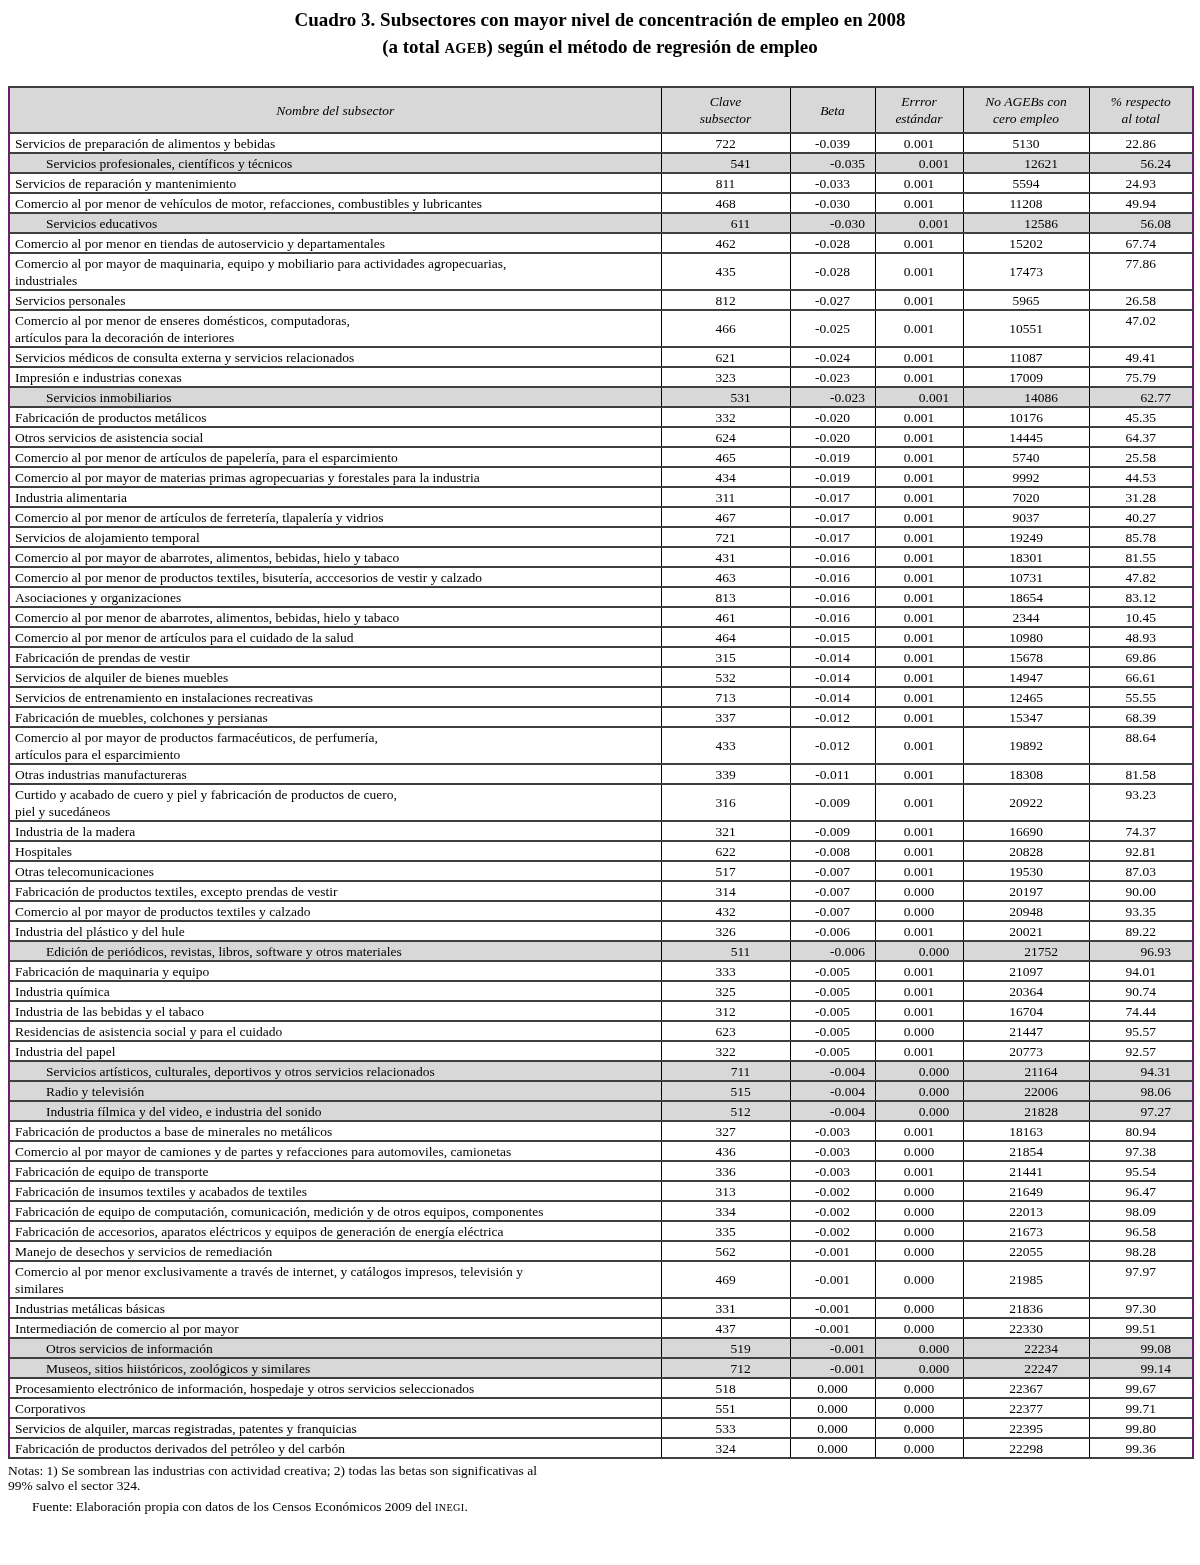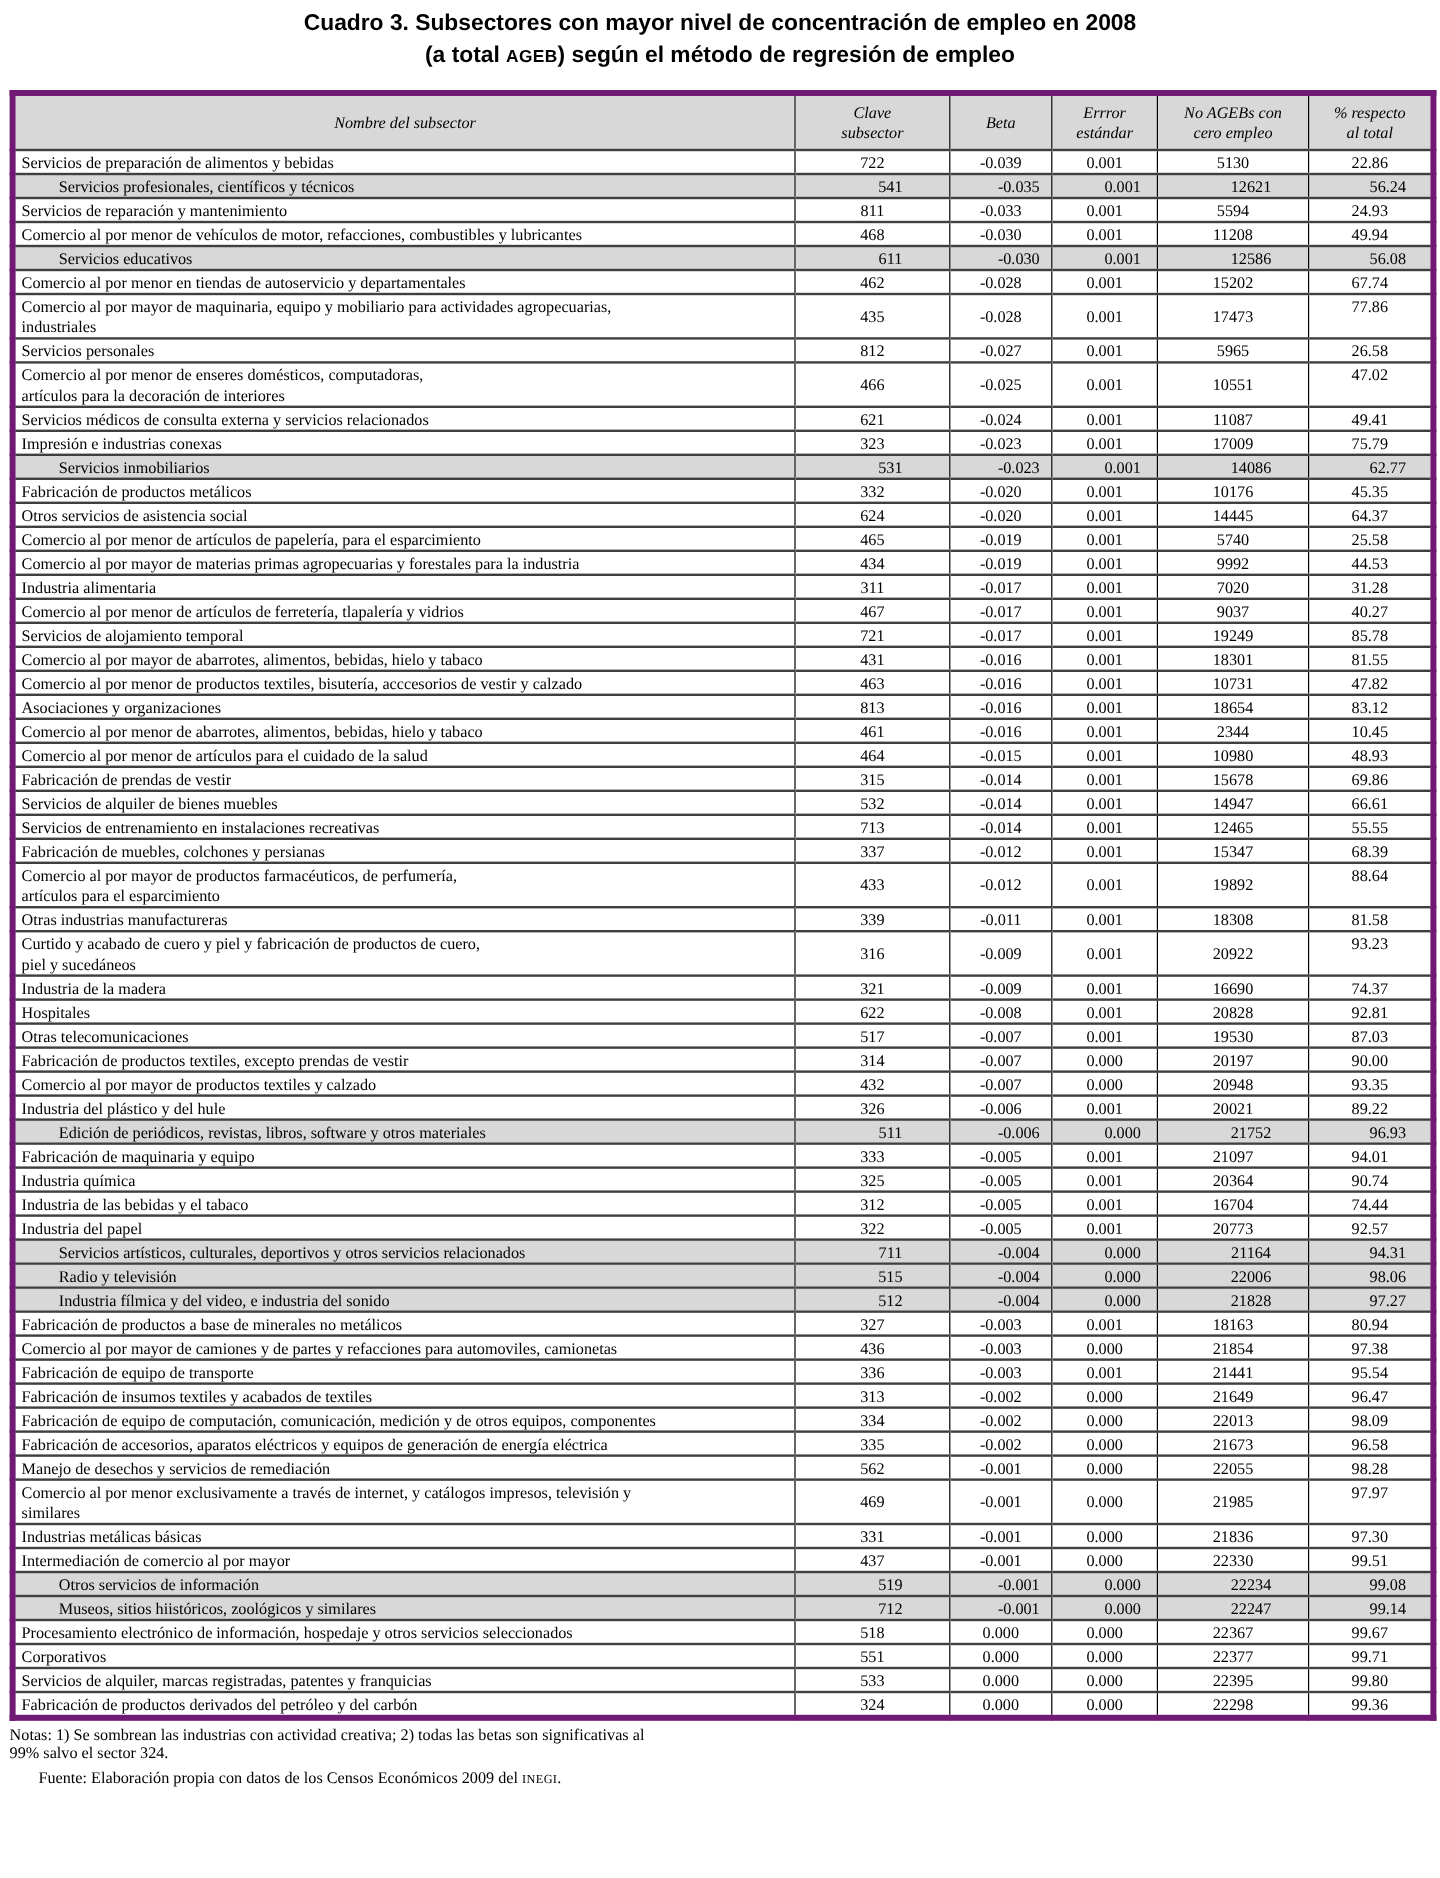--- a/index.html
+++ b/index.html
@@ -9,35 +9,35 @@
     color: #000000;
     font-family: "Liberation Serif", serif;
   }
   .page {
     width: 1200px;
     background: #ffffff;
   }
   .title-block {
     padding-top: 6px;
     text-align: center;
-    font-family: Liberation Sans, sans-serif;
+    font-family: Liberation Serif, serif;
     font-weight: bold;
     font-size: 19px;
     line-height: 27px;
   }
   .smallcaps {
     font-size: 0.76em;
     letter-spacing: 0.3px;
   }
   table.main {
     border-collapse: collapse;
     table-layout: fixed;
     width: 1184px;
-    margin: 13px 8px 0 8px;
-    border: 5px solid #701a75;
+    margin: 24px 8px 0 8px;
+    border: 2px solid #701a75;
   }
   th, td {
     border-left: 1px solid #000;
     border-right: 1px solid #000;
     border-top: 2px solid #3f3f3f;
     border-bottom: 2px solid #3f3f3f;
     overflow: hidden;
   }
   thead th {
     background: #d8d8d8;
@@ -446,20 +446,28 @@
         </tr>
         <tr>
           <td class="col-name">Industria de las bebidas y el tabaco</td>
           <td class="col-clave">312</td>
           <td class="col-beta">-0.005</td>
           <td class="col-error">0.001</td>
           <td class="col-agebs">16704</td>
           <td class="col-pct">74.44</td>
         </tr>
         <tr>
+          <td class="col-name">Residencias de asistencia social y para el cuidado</td>
+          <td class="col-clave">623</td>
+          <td class="col-beta">-0.005</td>
+          <td class="col-error">0.000</td>
+          <td class="col-agebs">21447</td>
+          <td class="col-pct">95.57</td>
+        </tr>
+        <tr>
           <td class="col-name">Industria del papel</td>
           <td class="col-clave">322</td>
           <td class="col-beta">-0.005</td>
           <td class="col-error">0.001</td>
           <td class="col-agebs">20773</td>
           <td class="col-pct">92.57</td>
         </tr>
         <tr class="shaded">
           <td class="col-name">Servicios artísticos, culturales, deportivos y otros servicios relacionados</td>
           <td class="col-clave">711</td>

